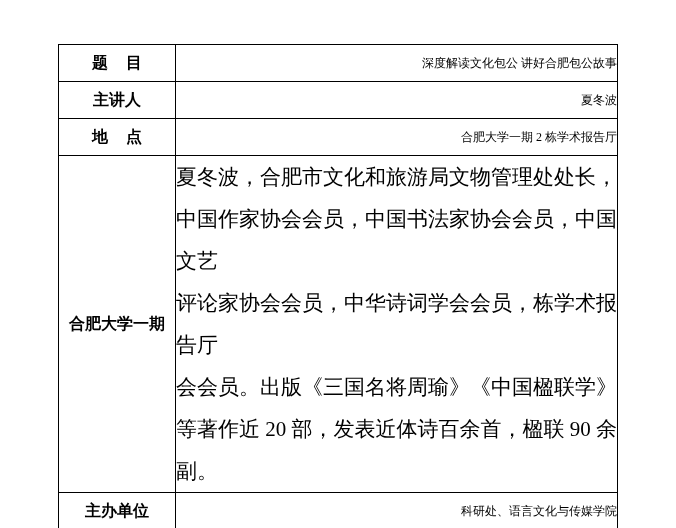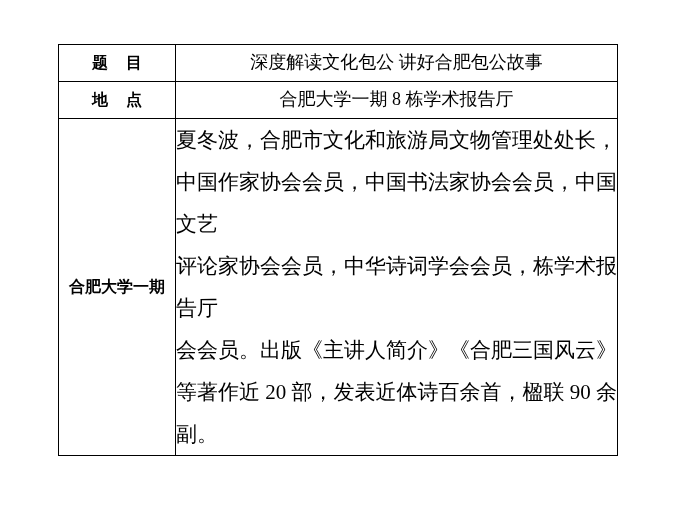--- a/index.html
+++ b/index.html
@@ -39,22 +39,22 @@
   td.label {
     width: 116px;
     text-align: center;
     font-size: 16px;
     font-weight: bold;
     letter-spacing: 0px;
     padding: 6px 4px;
     line-height: 1.5;
   }
   td.value {
-    text-align: center;
-    font-size: 18px;
+    text-align: right;
+    font-size: 12px;
     padding: 6px 8px 6px 12px;
     line-height: 1.55;
   }
   tr.r-title td, tr.r-speaker td, tr.r-time td, tr.r-place td, tr.r-host td {
     height: 36px;
   }
   td.bio {
     font-size: 21px;
     line-height: 2.0;
     padding: 10px 14px 10px 12px;
@@ -77,32 +77,40 @@
 <body>
 
 <div class="page">
   <div class="table-wrap">
     <table class="info">
       <tbody>
           <tr class="r-title">
         <td class="label spaced-2"><span>题</span><span class="gap"></span><span>目</span></td>
         <td class="value">深度解读文化包公 讲好合肥包公故事</td>
       </tr>
+      <tr class="r-speaker">
+        <td class="label">主讲人</td>
+        <td class="value">夏冬波</td>
+      </tr>
       <tr class="r-place">
         <td class="label spaced-2"><span>地</span><span class="gap"></span><span>点</span></td>
-        <td class="value">合肥大学一期 8 栋学术报告厅</td>
+        <td class="value">合肥大学一期 2 栋学术报告厅</td>
       </tr>
       <tr class="r-bio">
         <td class="label">合肥大学一期</td>
         <td class="bio">
           <div class="bio">
             <p>夏冬波，合肥市文化和旅游局文物管理处处长，</p>
             <p>中国作家协会会员，中国书法家协会会员，中国文艺</p>
             <p>评论家协会会员，中华诗词学会会员，栋学术报告厅</p>
-            <p>会会员。出版《主讲人简介》《合肥三国风云》</p>
+            <p>会会员。出版《三国名将周瑜》《中国楹联学》</p>
             <p>等著作近 20 部，发表近体诗百余首，楹联 90 余副。</p>
           </div>
         </td>
+      </tr>
+      <tr class="r-host">
+        <td class="label">主办单位</td>
+        <td class="value">科研处、语言文化与传媒学院</td>
       </tr>
     </tbody>
       </table>
   </div>
 </div>
 
 </body></html>

